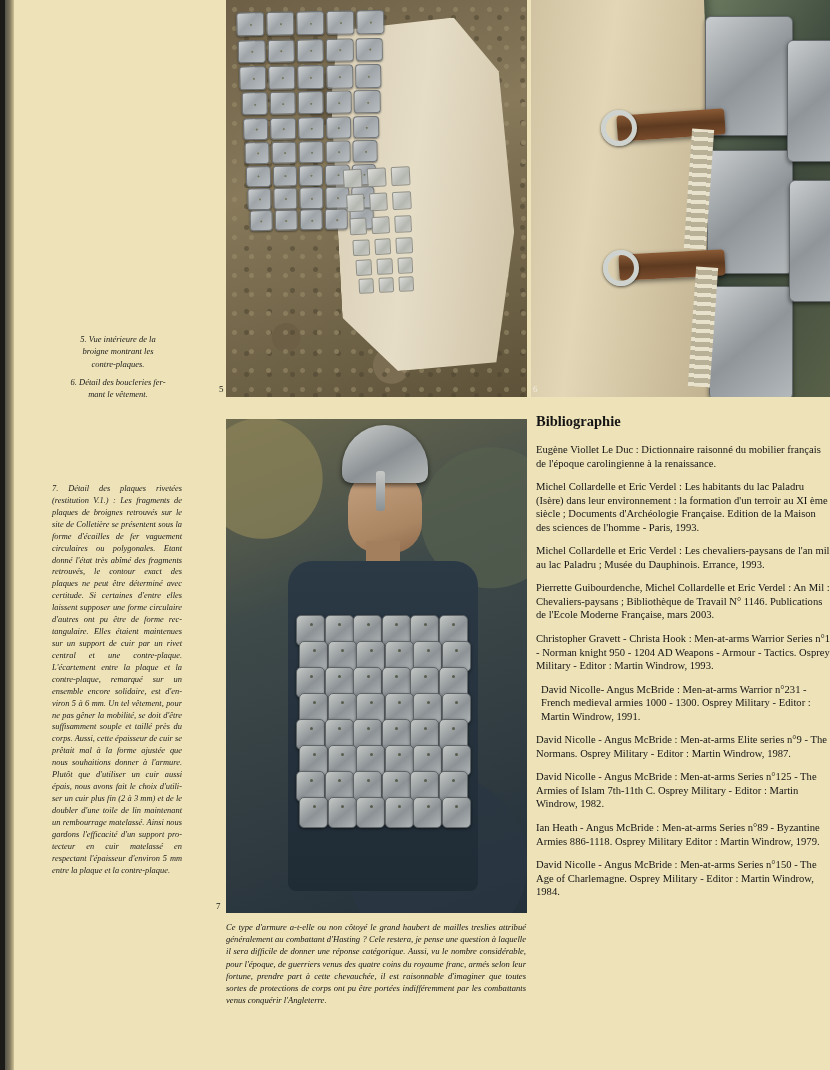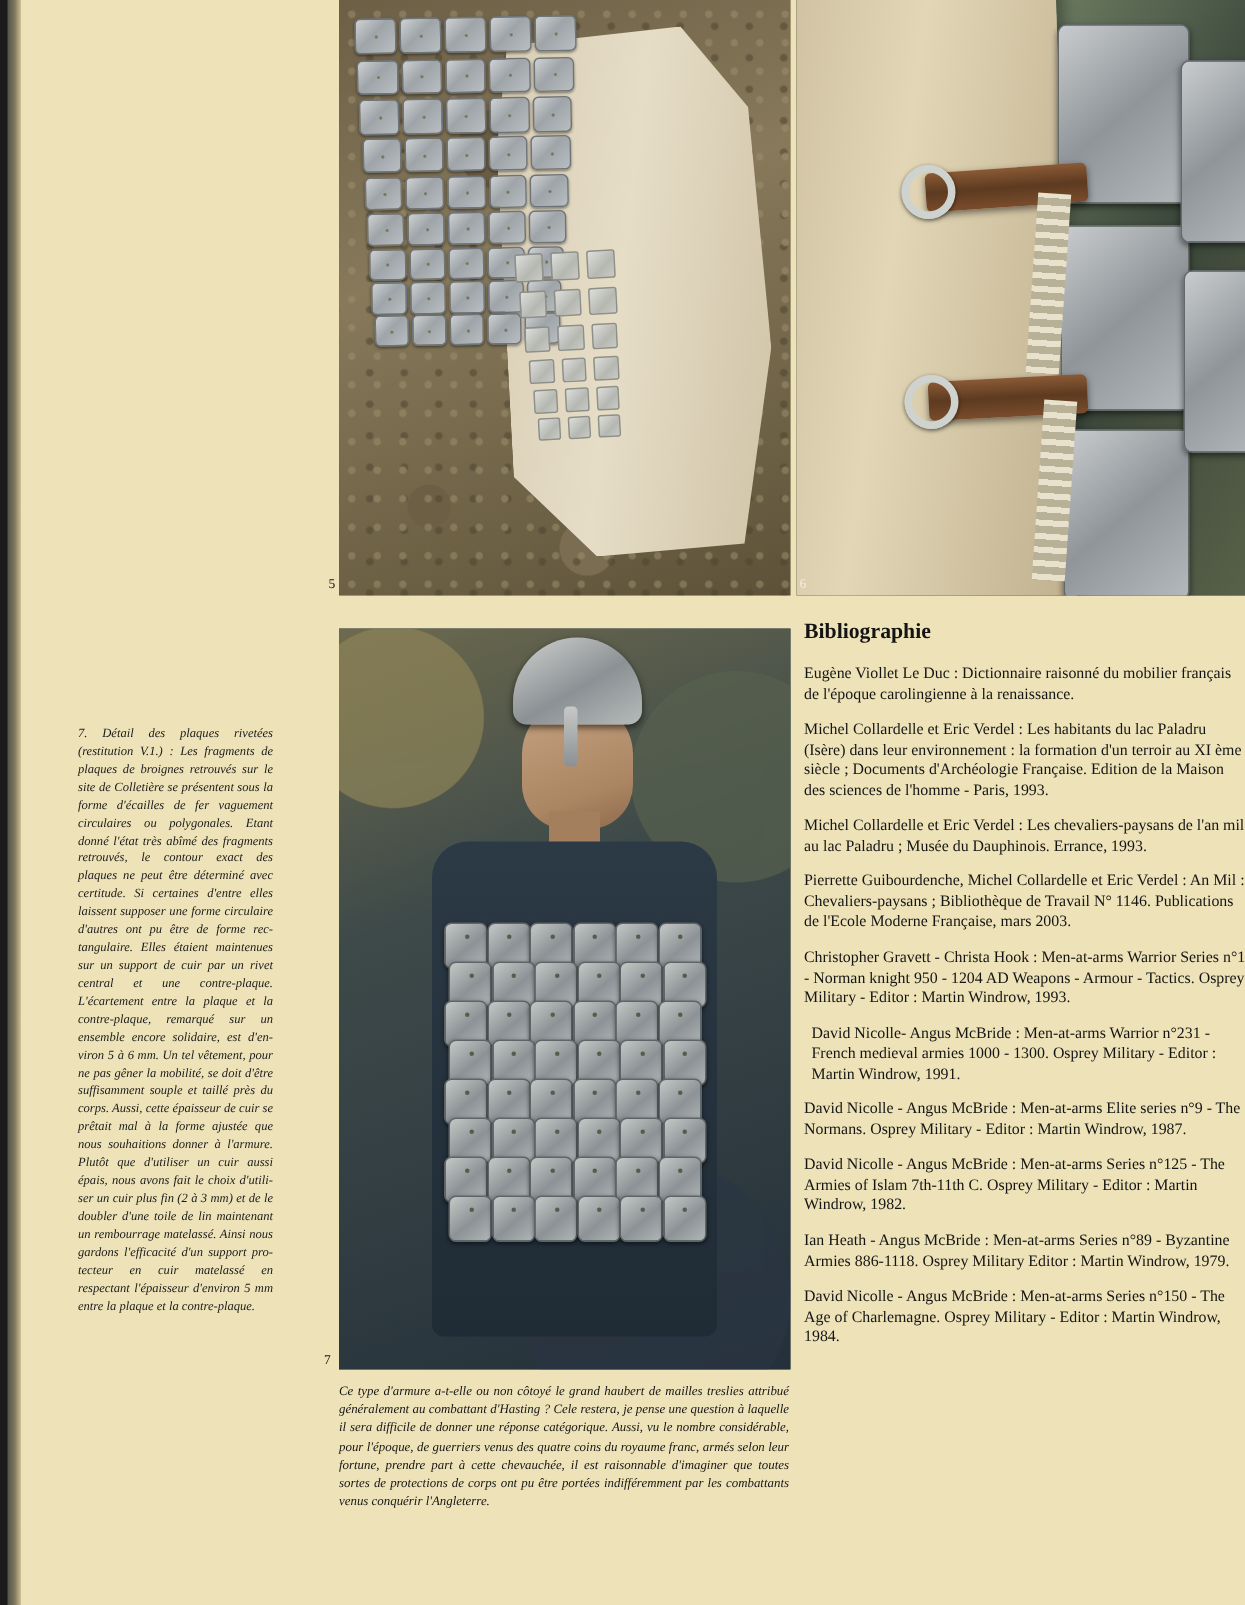--- a/index.html
+++ b/index.html
@@ -464,20 +464,28 @@
         <div class="lamrivet" style="left: 73.5px; top: 190px;"></div>
         <div class="lam" style="left: 88.5px; top: 182px; width: 27px; height: 29px;"></div>
         <div class="lamrivet" style="left: 102px; top: 190px;"></div>
         <div class="lam" style="left: 117px; top: 182px; width: 27px; height: 29px;"></div>
         <div class="lamrivet" style="left: 130.5px; top: 190px;"></div>
         <div class="lam" style="left: 145.5px; top: 182px; width: 27px; height: 29px;"></div>
         <div class="lamrivet" style="left: 159px; top: 190px;"></div>
       </div>
   </div>
 
+  <div class="cap cap5">
+    <div>5. Vue intérieure de la</div>
+    <div>broigne montrant les</div>
+    <div>contre-plaques.</div>
+    <div style="height:6px"></div>
+    <div>6. Détail des boucleries fer-</div>
+    <div>mant le vêtement.</div>
+  </div>
 
   <div class="cap cap7">7. Détail des plaques rive­tées (restitution V.1.) : Les fragments de plaques de broignes retrouvés sur le site de Colletière se pré­sentent sous la forme d'écailles de fer vaguement circulaires ou polygonales. Etant donné l'état très abîmé des fragments re­trouvés, le contour exact des plaques ne peut être déterminé avec certitude. Si certaines d'entre elles laissent supposer une forme circulaire d'autres ont pu être de forme rec­tangulaire. Elles étaient maintenues sur un support de cuir par un rivet central et une contre-plaque. L'écartement entre la plaque et la contre-plaque, remarqué sur un ensemble encore solidaire, est d'en­viron 5 à 6 mm. Un tel vêtement, pour ne pas gêner la mobilité, se doit d'être suffisamment souple et taillé près du corps. Aussi, cette épaisseur de cuir se prêtait mal à la forme ajustée que nous souhaitions donner à l'ar­mure. Plutôt que d'utiliser un cuir aussi épais, nous avons fait le choix d'utili­ser un cuir plus fin (2 à 3 mm) et de le doubler d'une toile de lin maintenant un rembourrage matelassé. Ainsi nous gardons l'effi­cacité d'un support pro­tecteur en cuir matelassé en respectant l'épaisseur d'environ 5 mm entre la plaque et la contre-plaque.</div>
 
   <div class="num num5">5</div>
   <div class="num num6">6</div>
   <div class="num num7">7</div>
 
   <div class="caption-under7">Ce type d'armure a-t-elle ou non côtoyé le grand haubert de mailles treslies attribué généralement au combattant d'Hasting ? Cele restera, je pense une question à laquelle il sera difficile de donner une réponse catégorique. Aussi, vu le nombre considé­rable, pour l'époque, de guerriers venus des quatre coins du royaume franc, armés selon leur fortune, prendre part à cette chevauchée, il est raisonnable d'imaginer que toutes sortes de protections de corps ont pu être portées indifféremment par les combattants venus conquérir l'Angleterre.</div>
 
   <div class="biblio">

